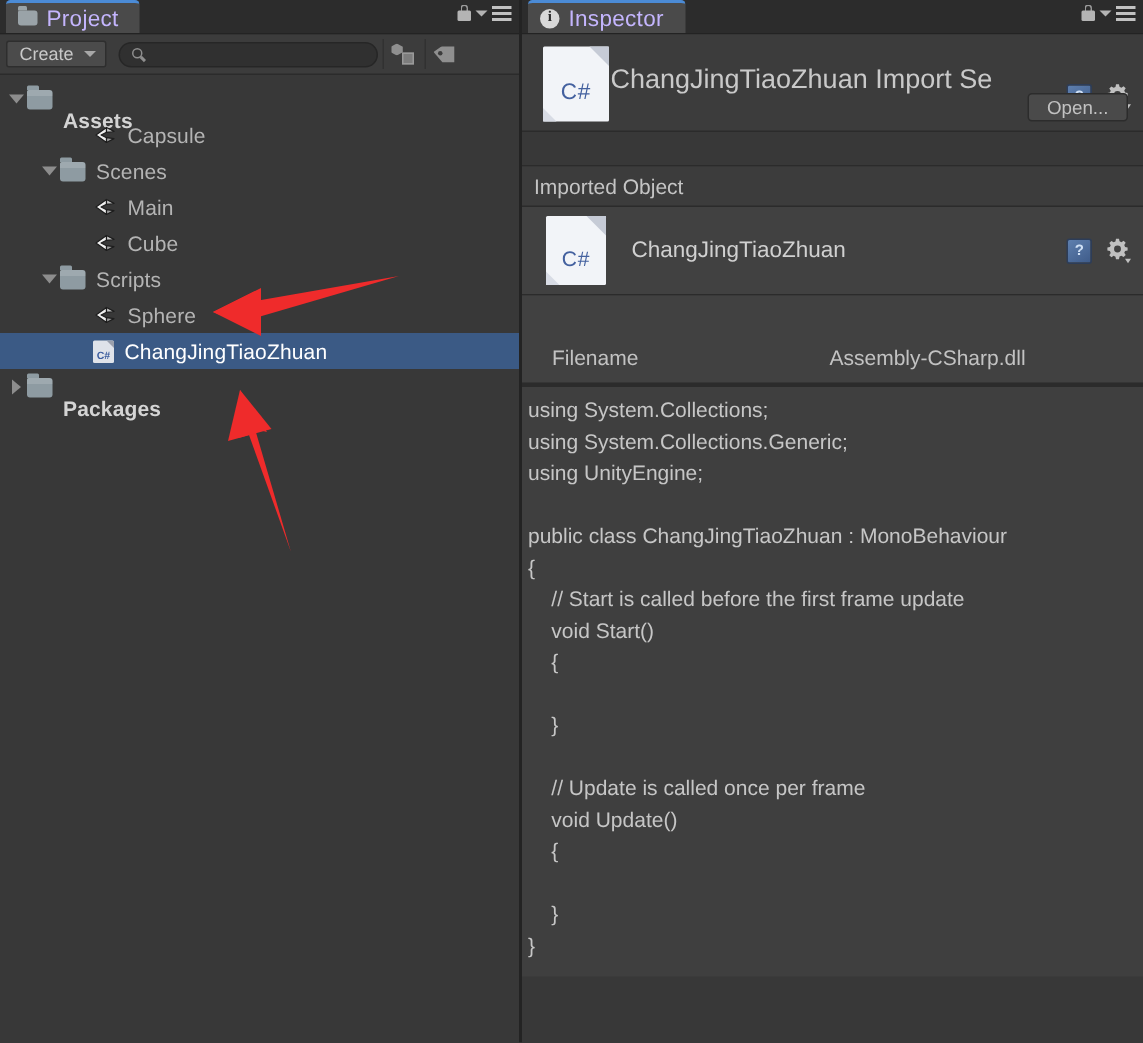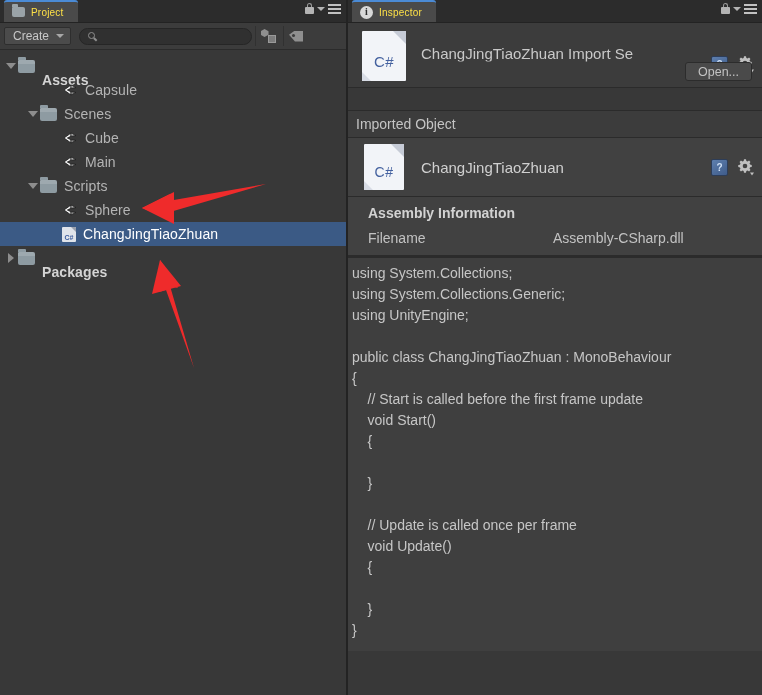--- a/index.html
+++ b/index.html
@@ -63,22 +63,22 @@
     display: flex;
     align-items: center;
     padding: 0 14px 0 8px;
     background: #4a4a4a;
     border-top: 2px solid #4b8bd6;
     border-radius: 3px 3px 0 0;
     box-sizing: border-box;
     cursor: pointer;
   }
   .tab .tab-label {
-    font-size: 10px;
-    color: #fde047;
+    font-size: 15px;
+    color: #c4b5fd;
     letter-spacing: 0.2px;
   }
   .tab-icon {
     margin-right: 6px;
     display: flex;
     align-items: center;
   }
   
   .folder-glyph {
     position: relative;
@@ -454,24 +454,24 @@
     left: 0; right: 0;
     top: 22px;
     text-align: center;
     font-size: 15px;
     color: #44619f;
     font-family: "Liberation Sans", sans-serif;
     letter-spacing: 0.5px;
   }
   .insp-title {
     position: absolute;
-    left: 73px;
+    left: 59px;
     top: 30px;
     transform: translateY(-50%);
-    font-size: 15px;
+    font-size: 18px;
     color: #c9c9c9;
     white-space: nowrap;
     overflow: hidden;
     width: 340px;
   }
   .help-icon {
     position: absolute;
     right: 34px;
     top: 33px;
     width: 17px;
@@ -706,33 +706,33 @@
         <div class="tree-row">
           <span style="display: inline-block; flex: 0 0 auto; width: 48px;"></span>
           <span class="twisty"></span>
           <span class="row-icon">
             <svg class="unity-icon" viewBox="0 0 16 16">
               <polygon points="2,8 9,3 9,6.2 5.4,8 9,9.8 9,13" fill="#f0f0f0" stroke="#1d1d1d" stroke-width="0.8" stroke-linejoin="round"></polygon>
               <polygon points="9,3 14,5.6 9,6.2" fill="#c9c9c9" stroke="#1d1d1d" stroke-width="0.8" stroke-linejoin="round"></polygon>
               <polygon points="9,13 14,10.4 9,9.8" fill="#9e9e9e" stroke="#1d1d1d" stroke-width="0.8" stroke-linejoin="round"></polygon>
             </svg>
           </span>
-          <span class="row-label">Cube</span>
+          <span class="row-label">Main</span>
         </div>
         <div class="tree-row">
           <span style="display: inline-block; flex: 0 0 auto; width: 48px;"></span>
           <span class="twisty"></span>
           <span class="row-icon">
             <svg class="unity-icon" viewBox="0 0 16 16">
               <polygon points="2,8 9,3 9,6.2 5.4,8 9,9.8 9,13" fill="#f0f0f0" stroke="#1d1d1d" stroke-width="0.8" stroke-linejoin="round"></polygon>
               <polygon points="9,3 14,5.6 9,6.2" fill="#c9c9c9" stroke="#1d1d1d" stroke-width="0.8" stroke-linejoin="round"></polygon>
               <polygon points="9,13 14,10.4 9,9.8" fill="#9e9e9e" stroke="#1d1d1d" stroke-width="0.8" stroke-linejoin="round"></polygon>
             </svg>
           </span>
-          <span class="row-label">Main</span>
+          <span class="row-label">Cube</span>
         </div>
         <div class="tree-row">
           <span style="display: inline-block; flex: 0 0 auto; width: 26px;"></span>
           <span class="twisty">
             <span class="tw-open"></span>
           </span>
           <span class="row-icon">
             <span class="tree-folder"></span>
           </span>
           <span class="row-label">Scripts</span>
@@ -847,21 +847,20 @@
             <span>?</span>
           </div>
         <svg class="gear-icon" viewBox="0 0 18 18">
           <path fill="#c0c0c0" d="M8 1.2h2l.35 1.7 1.25.52 1.45-.95 1.42 1.42-.95 1.45.52 1.25 1.7.35v2l-1.7.35-.52 1.25.95 1.45-1.42 1.42-1.45-.95-1.25.52L10 14.8H8l-.35-1.7-1.25-.52-1.45.95-1.42-1.42.95-1.45-.52-1.25-1.7-.35v-2l1.7-.35.52-1.25-.95-1.45 1.42-1.42 1.45.95 1.25-.52z"></path>
           <circle cx="9" cy="8" r="2.3" fill="#414141"></circle>
           <polygon points="14,14.5 18,14.5 16,17.5" fill="#c0c0c0"></polygon>
         </svg>
       </div>
 
       <div class="asm-block">
-        <div class="asm-title">Assembly Information</div>
         <div class="asm-field-label">Filename</div>
         <div class="asm-field-value">Assembly-CSharp.dll</div>
       </div>
 
       <div class="code-view">
         <pre class="code-text">using System.Collections;
 using System.Collections.Generic;
 using UnityEngine;
 
 public class ChangJingTiaoZhuan : MonoBehaviour

